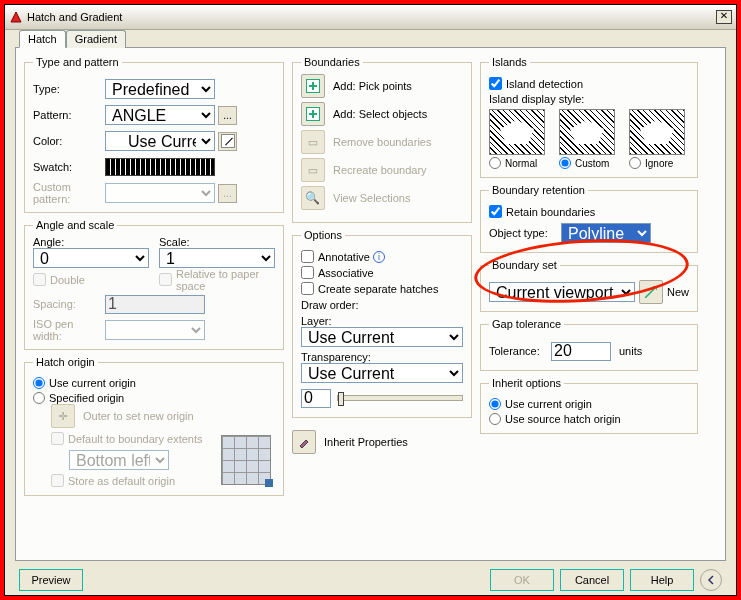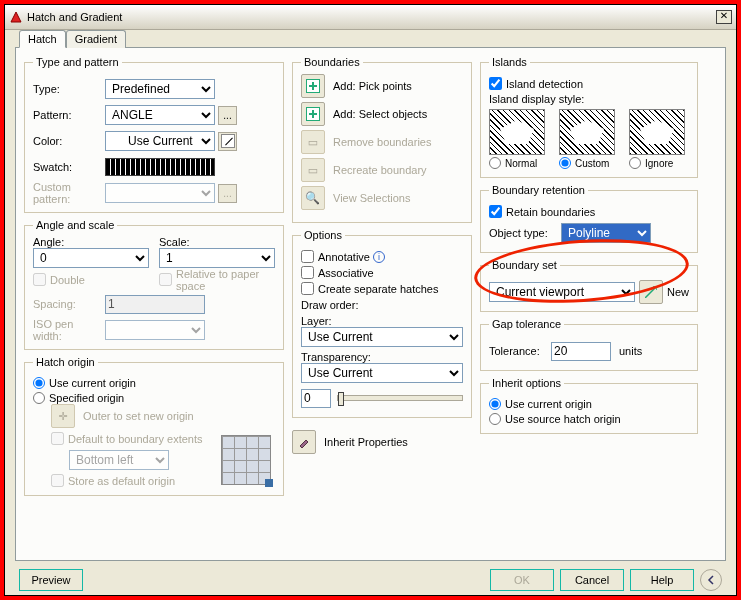--- a/index.html
+++ b/index.html
@@ -107,21 +107,21 @@
   margin-top: 4px;
   height: 22px;
 }
 .lbl {
   width: 72px;
   color: #000;
 }
 .lbl.dis { color: #aca899; }
 select, input[type="text"] {
   font-family: Tahoma, Arial, sans-serif;
-  font-size: 12px;
+  font-size: 16px;
   border: 1px solid #7f9db9;
   background: #fff;
   height: 19px;
   padding: 0 2px;
 }
 select { height: 20px; }
 .dropdown {
   width: 110px;
 }
 .wbtn {

